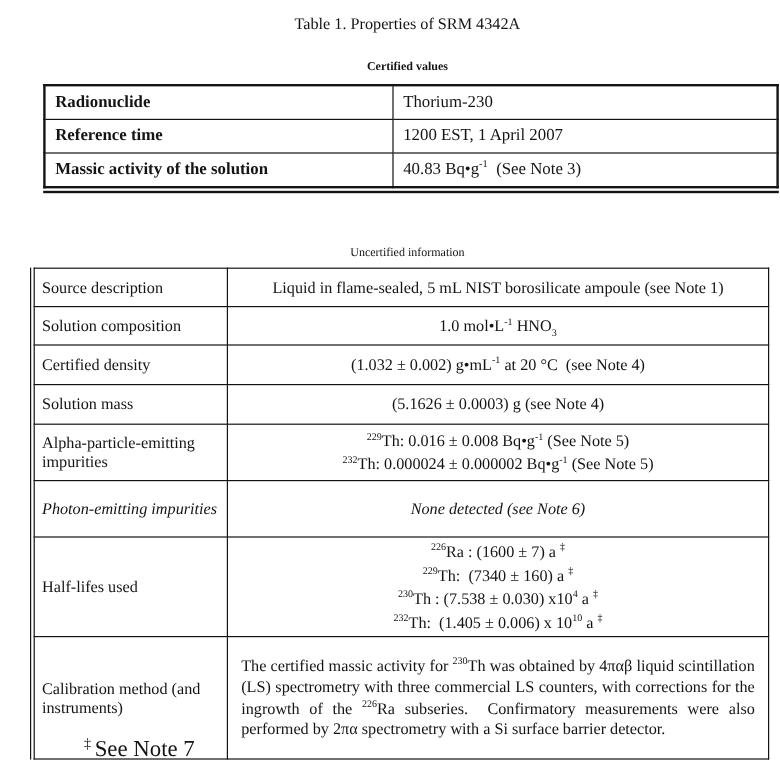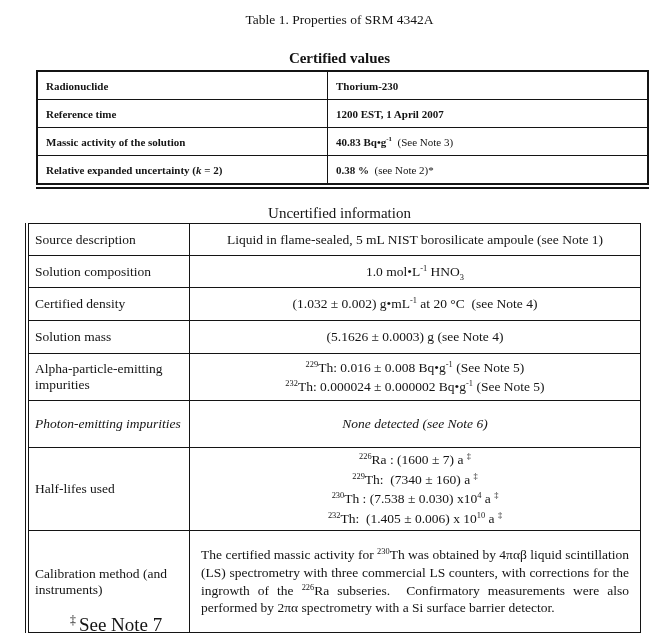--- a/index.html
+++ b/index.html
@@ -1,48 +1,48 @@
 <!DOCTYPE html>
 <html><head>
 <meta charset="utf-8">
 <style>
   html,body{margin:0;padding:0;}
   body{
     width:650px;height:640px;background:#ffffff;color:#141414;
     font-family:"Liberation Serif", serif;
     position:relative;overflow:hidden;
   }
-  .b{font-weight:bold;}
+  .b{font-weight:normal;}
   .i{font-style:italic;}
   sup,sub{font-size:0.62em;line-height:0;}
   sup{vertical-align:super;}
   sub{vertical-align:sub;}
 
   .doc-title{
     position:absolute;top:12px;left:33px;width:613px;
     text-align:center;font-size:13.5px;
   }
   .section-heading{
     position:absolute;left:33px;width:613px;
-    text-align:center;font-size:15px;
+    text-align:center;font-size:10px;
   }
   #certified-heading{top:50px;font-weight:bold;}
   #uncertified-heading{top:205px;}
 
   
   .t1-wrap{
     position:absolute;top:70px;left:36px;width:613px;
     border-bottom:2px solid #141414;  
     padding-bottom:2px;
   }
   table{border-collapse:collapse;width:100%;}
   .t1-wrap table{border:2px solid #141414;}
   .t1-wrap td{
     border:1.5px solid #141414;
-    height:27px;padding:0 8px;font-size:11px;vertical-align:middle;
+    height:27px;padding:0 8px;font-size:14px;vertical-align:middle;
   }
   .t1-wrap td.lbl{width:273px;font-weight:bold;}
 
   
   .t2-wrap{
     position:absolute;top:223px;left:25px;width:613px;
     border-left:1.5px solid #141414;   
     padding-left:2px;
   }
   .t2-wrap table{border:1.5px solid #141414;}
@@ -82,24 +82,20 @@
         <td class="lbl"><span>Radionuclide</span></td>
         <td class="val"><span class="b">Thorium-230</span></td>
       </tr>
       <tr>
         <td class="lbl"><span>Reference time</span></td>
         <td class="val"><span class="b">1200 EST, 1 April 2007</span></td>
       </tr>
       <tr>
         <td class="lbl"><span>Massic activity of the solution</span></td>
         <td class="val"><span class="b">40.83 Bq•g</span><sup class="b">-1</sup><span>&nbsp; (See Note 3)</span></td>
-      </tr>
-      <tr>
-        <td class="lbl"><span>Relative expanded uncertainty (</span><span class="i">k</span><span> = 2)</span></td>
-        <td class="val"><span class="b">0.38 %</span><span>&nbsp; (see Note 2)*</span></td>
       </tr>
     </tbody>
   </table>
 </div>
 
 <div class="section-heading" id="uncertified-heading">Uncertified information</div>
 
 <div class="t2-wrap">
   <table>
     <tbody>

